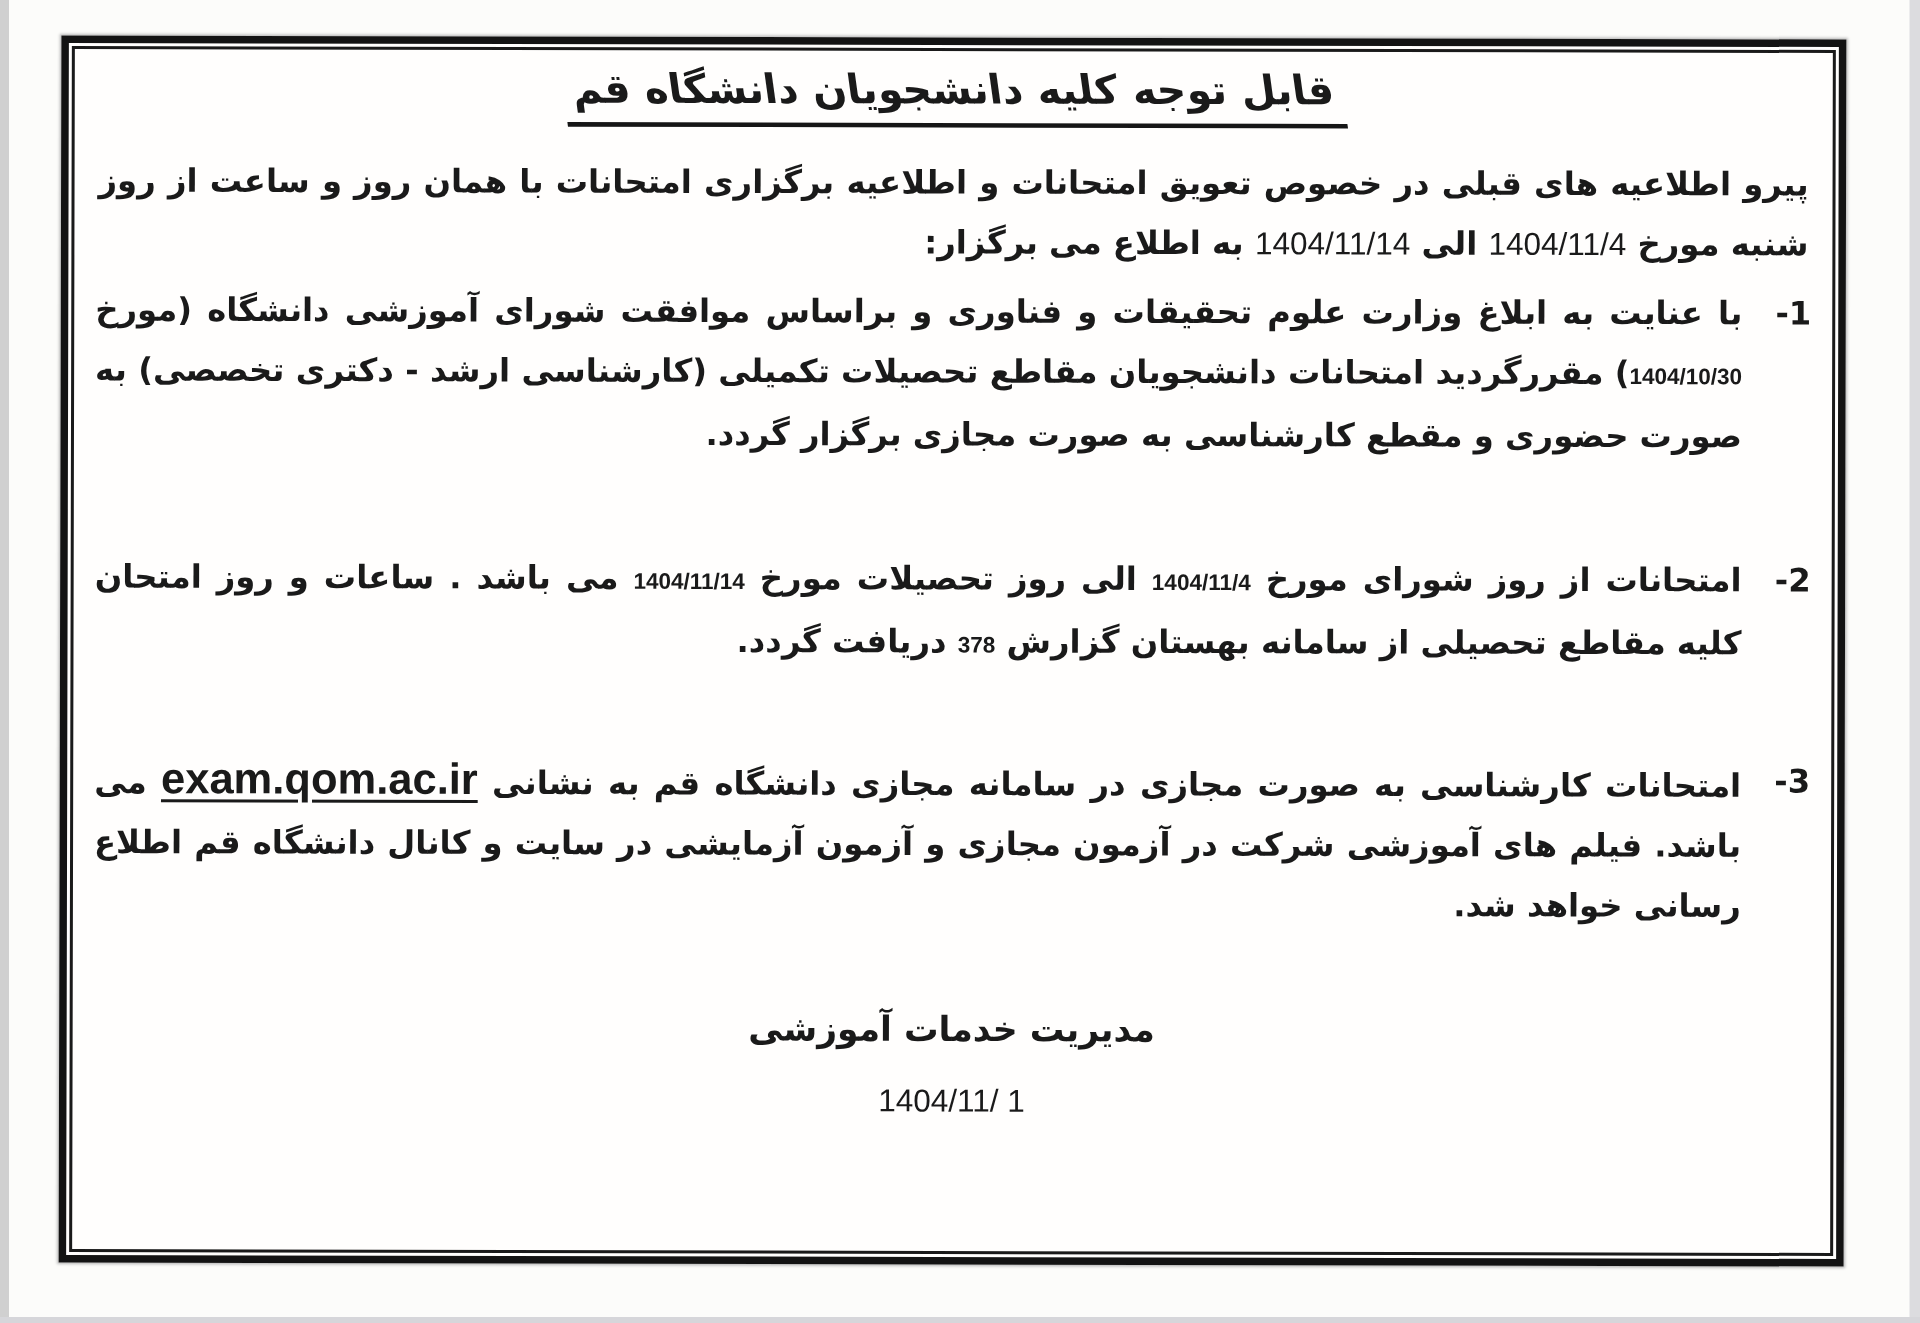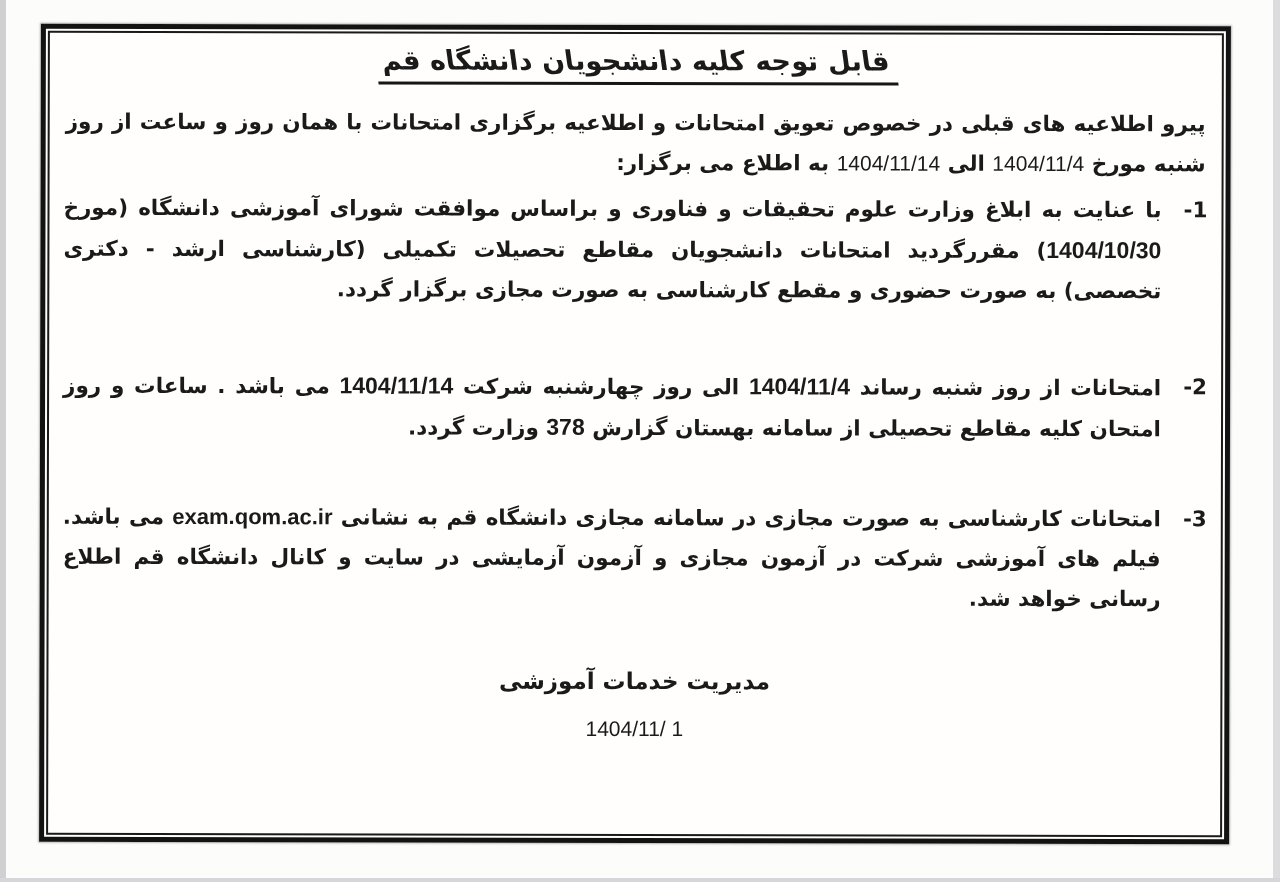--- a/index.html
+++ b/index.html
@@ -84,26 +84,27 @@
 
   
   .num-light {
     font-family: "Liberation Sans", sans-serif;
     font-weight: normal;
     font-size: 21px;
   }
   .num-bold {
     font-family: "Liberation Sans", sans-serif;
     font-weight: bold;
-    font-size: 23px;
+    font-size: 15px;
   }
   .url {
     font-family: "Liberation Sans", sans-serif;
     font-weight: bold;
-    font-size: 22px;
+    font-size: 29px;
+    text-decoration: underline;
     text-underline-offset: 4px;
   }
 
   .signature { margin-top: 46px; text-align: center; }
   .sig-dept {
     font-weight: bold;
     font-size: 23px;
     line-height: 34px;
   }
   .sig-date {
@@ -129,21 +130,21 @@
 
     <p class="intro fa-text"><span>پیرو اطلاعیه های قبلی در خصوص تعویق امتحانات و اطلاعیه برگزاری امتحانات با همان روز و ساعت از روز شنبه مورخ </span><span class="num-light">1404/11/4</span><span> الی </span><span class="num-light">1404/11/14</span><span> به اطلاع می برگزار:</span></p>
 
     <div class="item item-1">
       <span class="marker">1-</span>
       <div class="content fa-text"><span>با عنایت به ابلاغ وزارت علوم تحقیقات و فناوری و براساس موافقت شورای آموزشی دانشگاه (مورخ </span><span class="num-bold">1404/10/30</span><span>) مقررگردید امتحانات دانشجویان مقاطع تحصیلات تکمیلی (کارشناسی ارشد - دکتری تخصصی) به صورت حضوری و مقطع کارشناسی به صورت مجازی  برگزار گردد.</span></div>
     </div>
 
     <div class="item item-2">
       <span class="marker">2-</span>
-      <div class="content fa-text"><span>امتحانات از روز شنبه رساند </span><span class="num-bold">1404/11/4</span><span> الی روز چهارشنبه شرکت </span><span class="num-bold">1404/11/14</span><span> می باشد . ساعات و روز امتحان  کلیه مقاطع تحصیلی از سامانه بهستان گزارش </span><span class="num-bold">378</span><span> وزارت گردد.</span></div>
+      <div class="content fa-text"><span>امتحانات از روز شورای مورخ </span><span class="num-bold">1404/11/4</span><span> الی روز تحصیلات مورخ </span><span class="num-bold">1404/11/14</span><span> می باشد . ساعات و روز امتحان  کلیه مقاطع تحصیلی از سامانه بهستان گزارش </span><span class="num-bold">378</span><span> دریافت گردد.</span></div>
     </div>
 
     <div class="item item-3">
       <span class="marker">3-</span>
       <div class="content fa-text"><span>امتحانات کارشناسی به صورت مجازی در سامانه مجازی دانشگاه قم به نشانی  </span><span class="url" dir="ltr">exam.qom.ac.ir</span><span> می باشد. فیلم های آموزشی شرکت در آزمون مجازی و آزمون آزمایشی در سایت و کانال دانشگاه قم اطلاع رسانی خواهد شد.</span></div>
     </div>
 
     <div class="signature">
       <div class="sig-dept">مدیریت خدمات آموزشی</div>
       <div class="sig-date" dir="ltr">1404/11/ 1</div>

